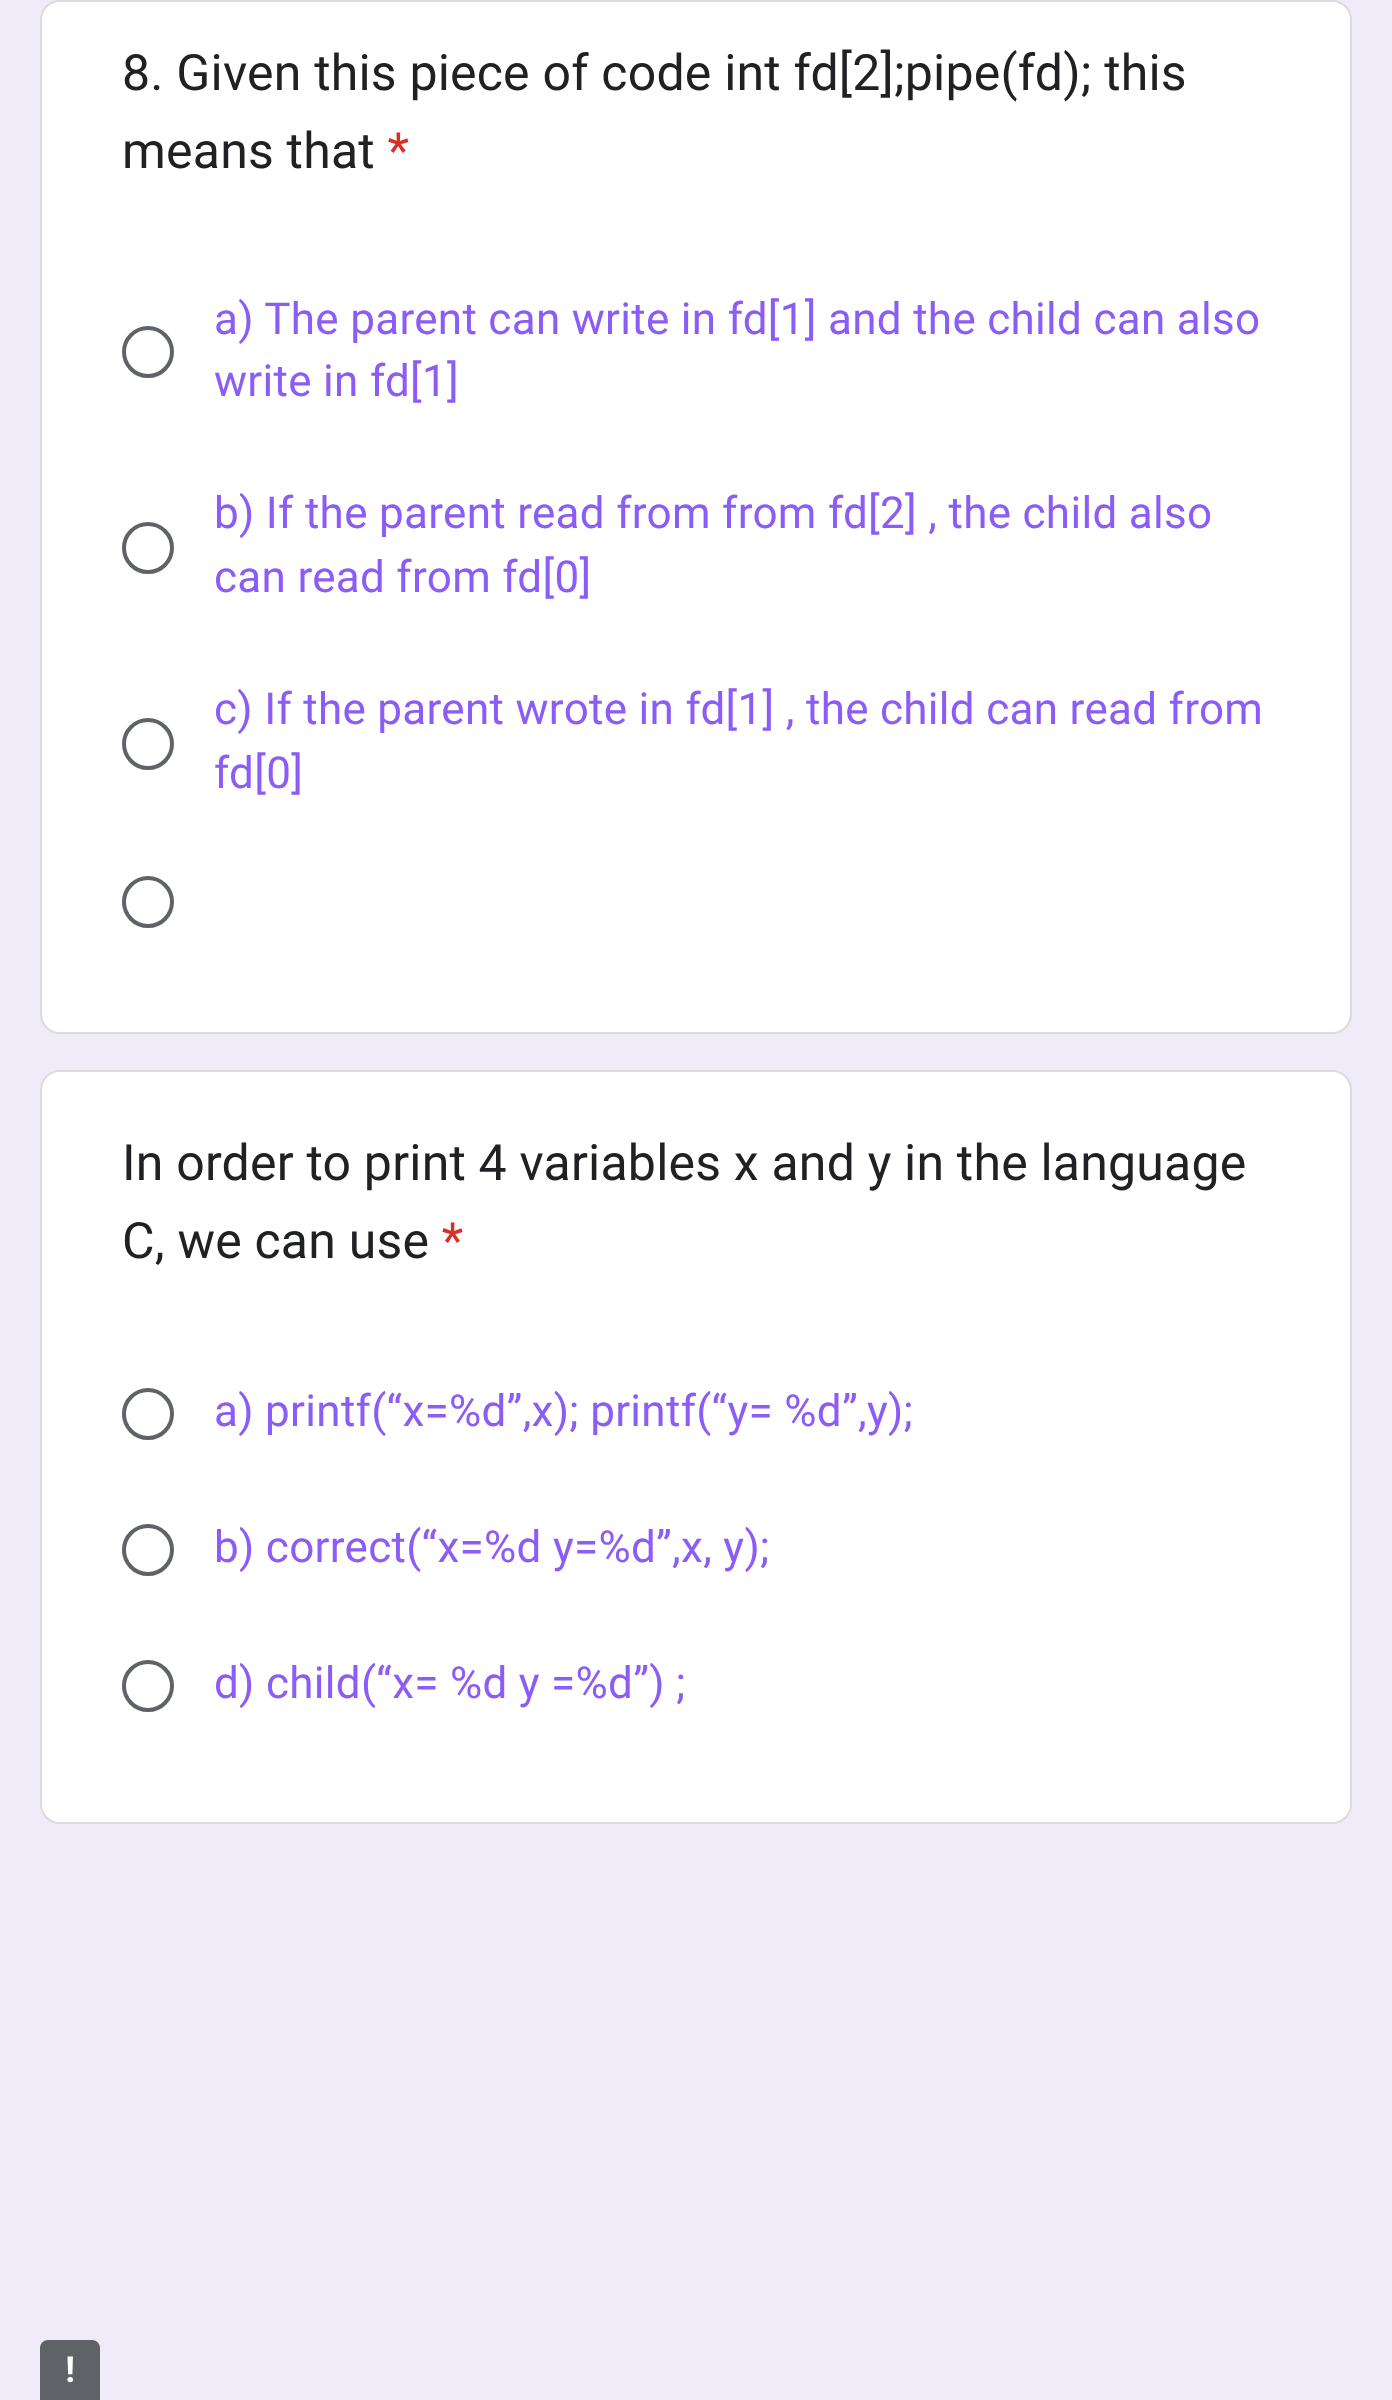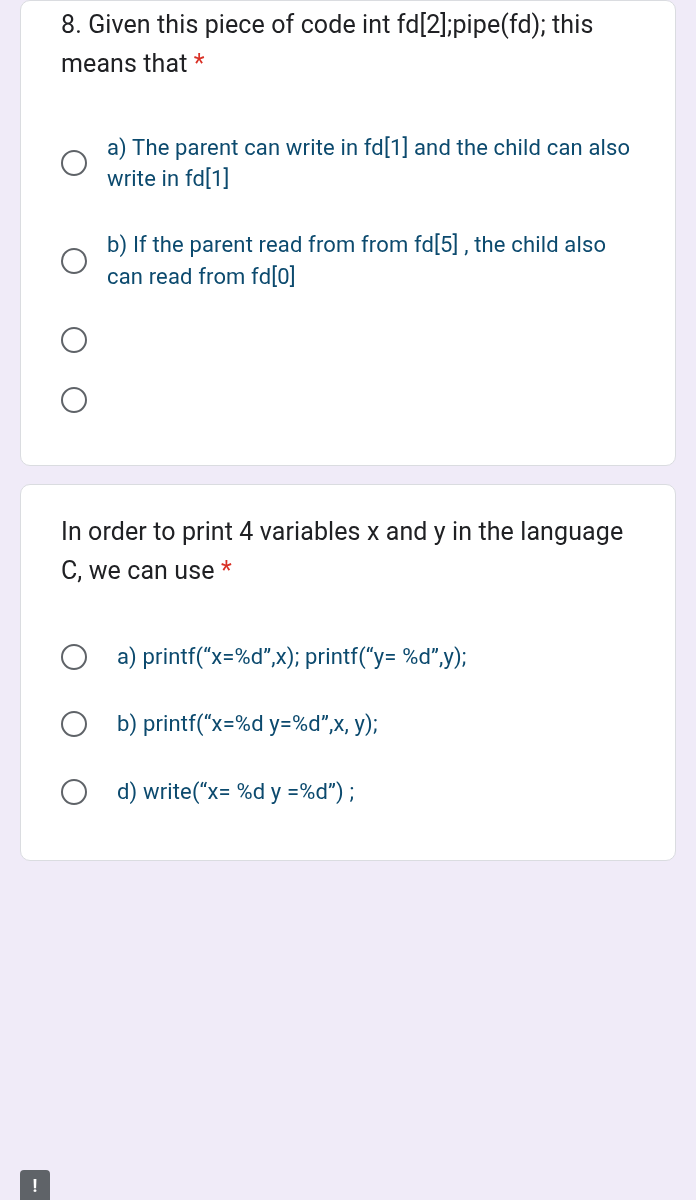--- a/index.html
+++ b/index.html
@@ -17,21 +17,21 @@
       overflow: hidden;
     }
     .card {
       background: #ffffff;
       border-radius: 10px;
       padding: 28px 28px 28px 40px;
       margin-bottom: 18px;
       border: 1px solid #dadce0;
     }
     .card-first {
-      padding-top: 5px;
+      padding-top: 18px;
       margin-top: 0;
     }
     .question-title {
       font-size: 25px;
       font-weight: 400;
       color: #202124;
       line-height: 1.55;
       letter-spacing: 0.1px;
       margin-bottom: 38px;
       font-family: 'Google Sans', Roboto, Arial, sans-serif;
@@ -40,34 +40,33 @@
       color: #d93025;
     }
     .option {
       display: flex;
       align-items: center;
       padding: 10px 0 24px 0;
       cursor: pointer;
     }
     .option-compact {
       padding: 12px 0 24px 0;
-      gap: 10px;
     }
     .radio {
       flex: 0 0 auto;
       width: 26px;
       height: 26px;
       border: 2.5px solid #5f6368;
       border-radius: 50%;
       margin-right: 20px;
       background: #fff;
     }
     .option-label {
       font-size: 22px;
-      color: #0c4a6e;
+      color: #8b5cf6;
       line-height: 1.45;
       letter-spacing: 0.15px;
       font-family: Roboto, Arial, sans-serif;
     }
     .option-inline .radio {
       margin-right: 20px;
     }
     .report-btn {
       position: absolute;
       bottom: 0;
@@ -92,44 +91,45 @@
   <div class="question-title">
     <span>8. Given this piece of code int fd[2];pipe(fd); this means that </span><span class="required">*</span>
   </div>
 
   <div class="option">
     <div class="radio"></div>
     <div class="option-label">a) The parent can write in fd[1] and the child can also write in fd[1]</div>
   </div>
   <div class="option">
     <div class="radio"></div>
-    <div class="option-label">b) If the parent read from from fd[5] , the child also can read from fd[0]</div>
+    <div class="option-label">b) If the parent read from from fd[2] , the child also can read from fd[0]</div>
   </div>
   <div class="option">
     <div class="radio"></div>
+    <div class="option-label">c) If the parent wrote in fd[1] , the child can read from fd[0]</div>
   </div>
   <div class="option">
     <div class="radio"></div>
   </div>
 </div>
 
 <div class="card">
   <div class="question-title">
     <span>In order to print 4 variables x and y in the language C, we can use </span><span class="required">*</span>
   </div>
 
   <div class="option option-compact option-inline">
     <div class="radio"></div>
     <div class="option-label">a) printf(“x=%d”,x); printf(“y= %d”,y);</div>
   </div>
   <div class="option option-compact option-inline">
     <div class="radio"></div>
-    <div class="option-label">b) printf(“x=%d y=%d”,x, y);</div>
+    <div class="option-label">b) correct(“x=%d y=%d”,x, y);</div>
   </div>
   <div class="option option-compact option-inline">
     <div class="radio"></div>
-    <div class="option-label">d) write(“x= %d y =%d”) ;</div>
+    <div class="option-label">d) child(“x= %d y =%d”) ;</div>
   </div>
 </div>
 
 <div class="report-btn">
   <span>!</span>
 </div>
 
 </body></html>

